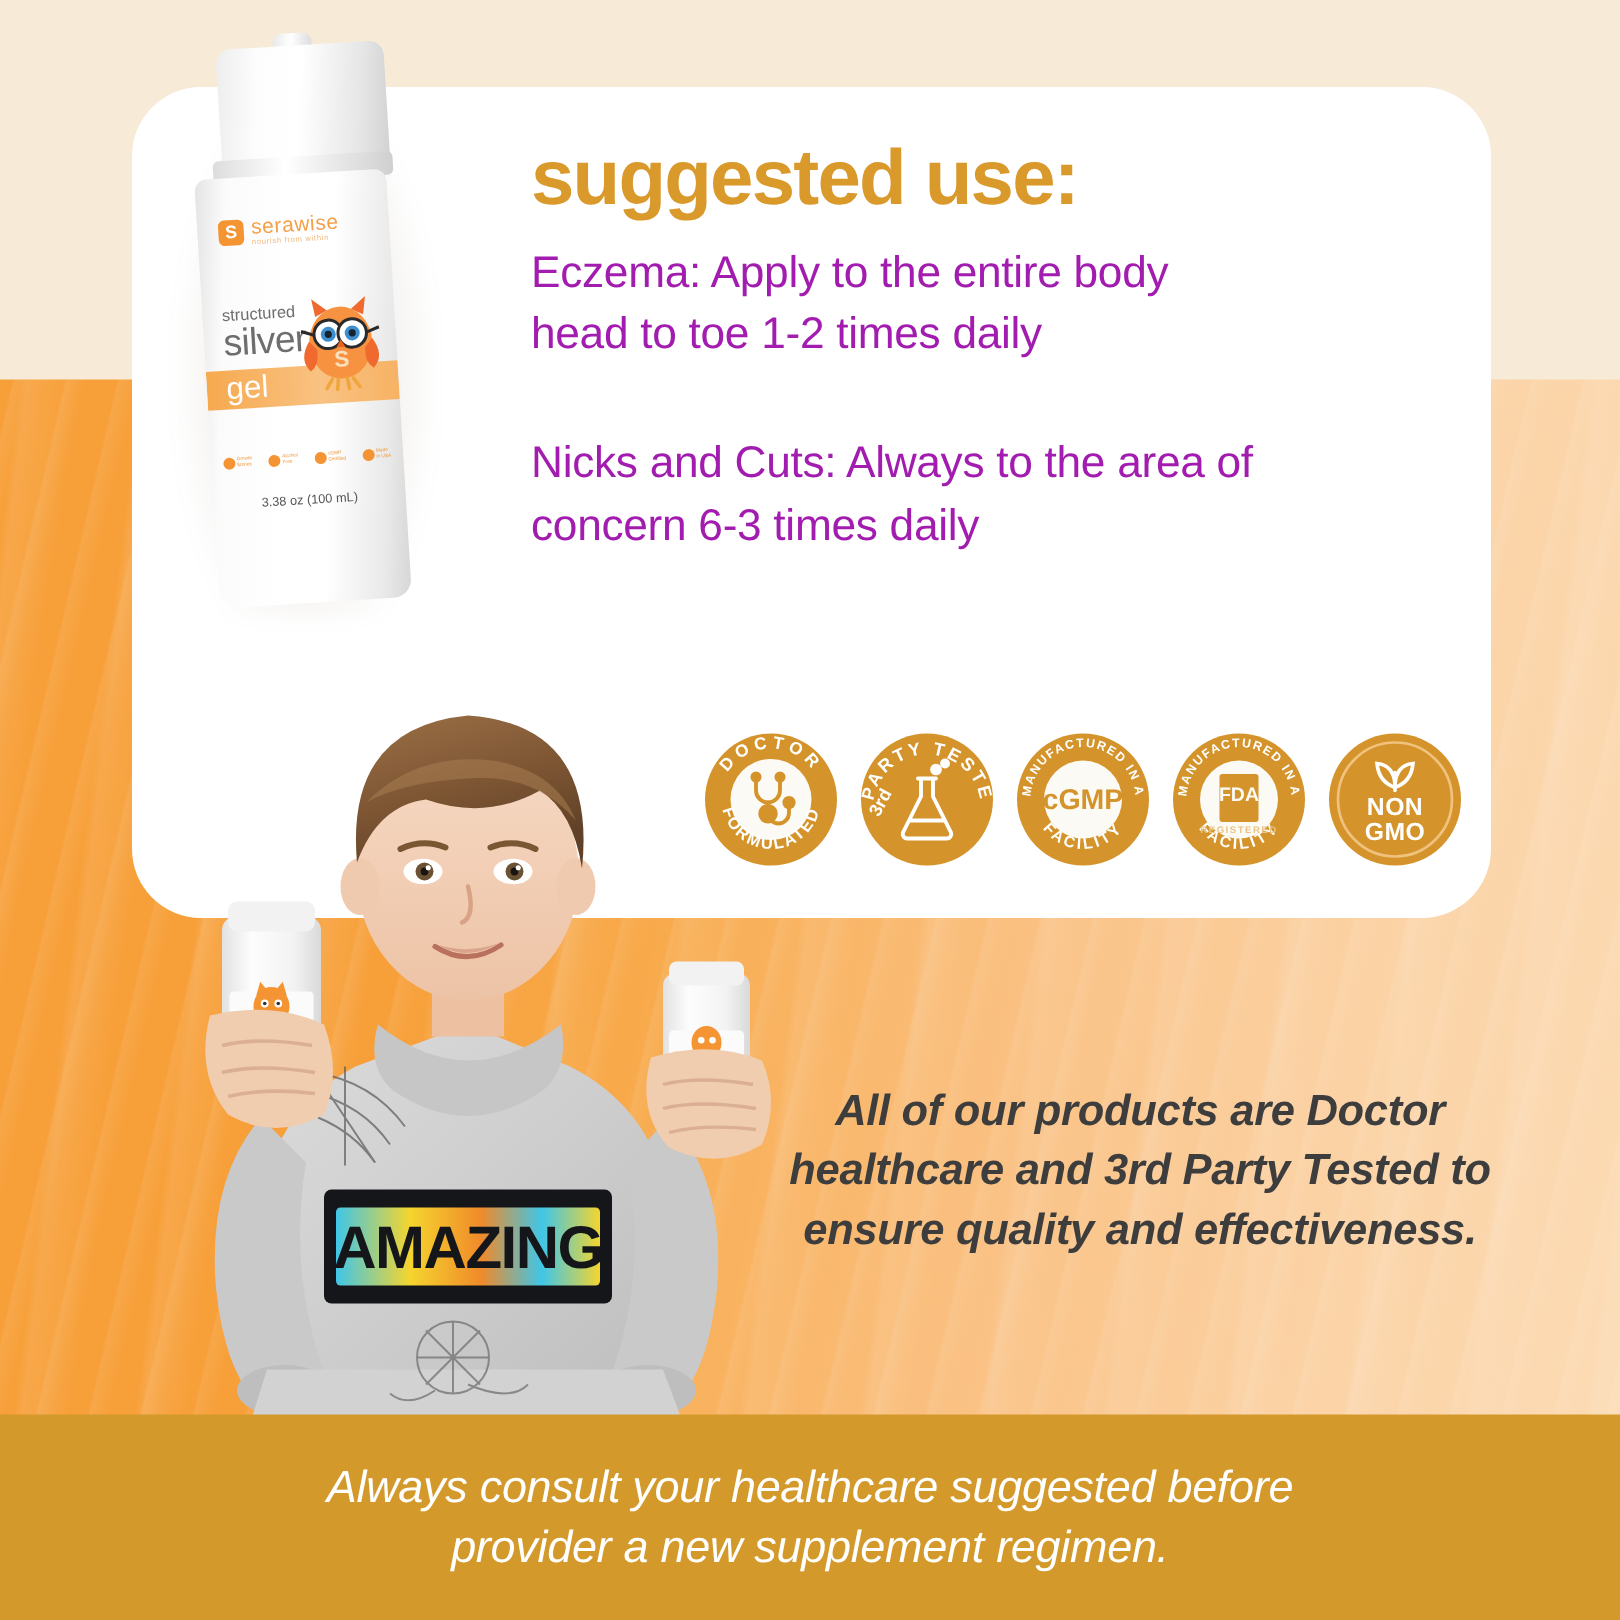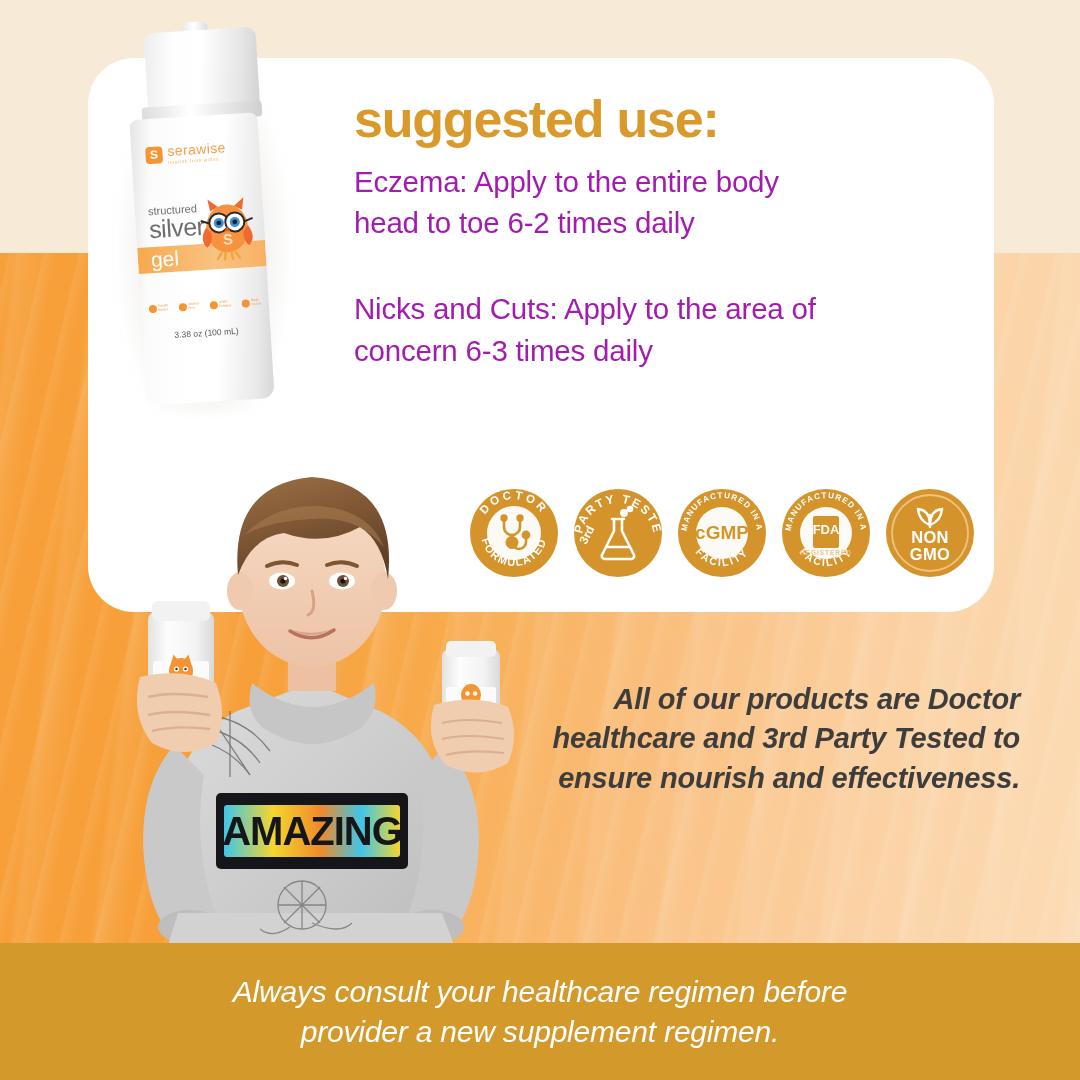--- a/index.html
+++ b/index.html
@@ -129,22 +129,22 @@
     display:flex; gap:12px; align-items:center;
   }
   .badge { position:relative; width:92px; height:92px; }
   .badge svg { display:block; }
 
   
   .kid { position:absolute; left:112px; top:415px; width:440px; height:530px; z-index:7; }
 
   
   .testimonial {
-    position:absolute; left:500px; top:680px; width:520px; z-index:6;
-    text-align:right; font-size:29px; font-weight:700; font-style:italic;
+    position:absolute; left:500px; top:722px; width:520px; z-index:6;
+    text-align:center; font-size:29px; font-weight:700; font-style:italic;
     color:#3D3D3D; line-height:1.36; letter-spacing:-.2px;
   }
 
   
   .footer {
     position:absolute; left:0; top:943px; width:1080px; height:137px;
     background:#D3992A; z-index:10;
     display:flex; align-items:center; justify-content:center;
   }
   .footer-text {
@@ -339,24 +339,24 @@
       </div>
 
       <div class="b-size">3.38 oz (100 mL)</div>
     </div>
   </div>
 
   <div class="copy">
     <div class="headline">suggested use:</div>
     <div class="para">
       <span>Eczema: Apply to the entire body</span><br>
-      <span>head to toe 6-2 times daily</span>
+      <span>head to toe 1-2 times daily</span>
     </div>
     <div class="para second">
-      <span>Nicks and Cuts: Apply to the area of</span><br>
+      <span>Nicks and Cuts: Always to the area of</span><br>
       <span>concern 6-3 times daily</span>
     </div>
   </div>
 
   <div class="badges">
 
     <div class="badge">
       <svg viewBox="0 0 92 92">
         <defs>
           <path id="arcT1" d="M 12 46 A 34 34 0 0 1 80 46"></path>
@@ -451,23 +451,23 @@
         </g>
         <text x="46" y="56" font-size="16.5" font-weight="700" fill="#fff" text-anchor="middle" letter-spacing="0.3">NON</text>
         <text x="46" y="73" font-size="16.5" font-weight="700" fill="#fff" text-anchor="middle" letter-spacing="0.3">GMO</text>
       </svg>
     </div>
   </div>
 
   <div class="testimonial">
     <span>All of our products are Doctor</span><br>
     <span>healthcare and 3rd Party Tested to</span><br>
-    <span>ensure nourish and effectiveness.</span>
+    <span>ensure quality and effectiveness.</span>
   </div>
 
   <div class="footer">
     <div class="footer-text">
-      <span>Always consult your healthcare regimen before</span><br>
+      <span>Always consult your healthcare suggested before</span><br>
       <span>provider a new supplement regimen.</span>
     </div>
   </div>
 
 </div>
 
 </body></html>

